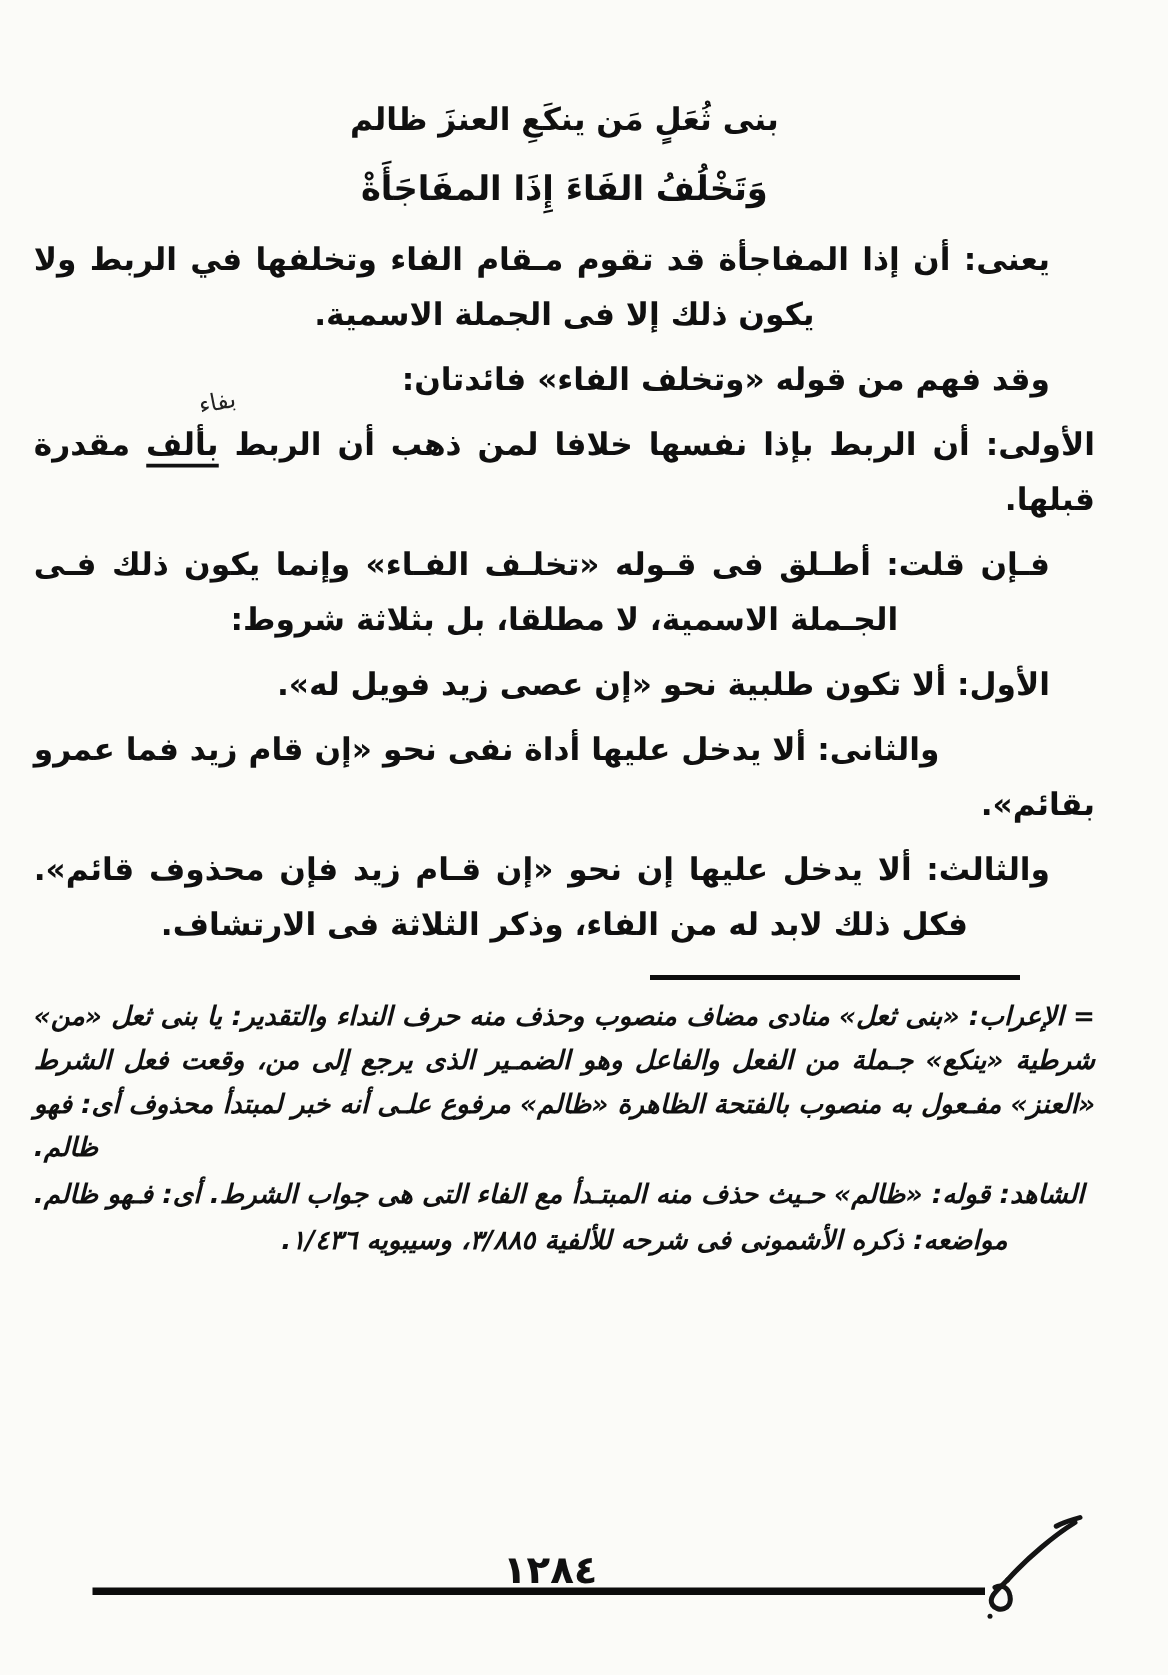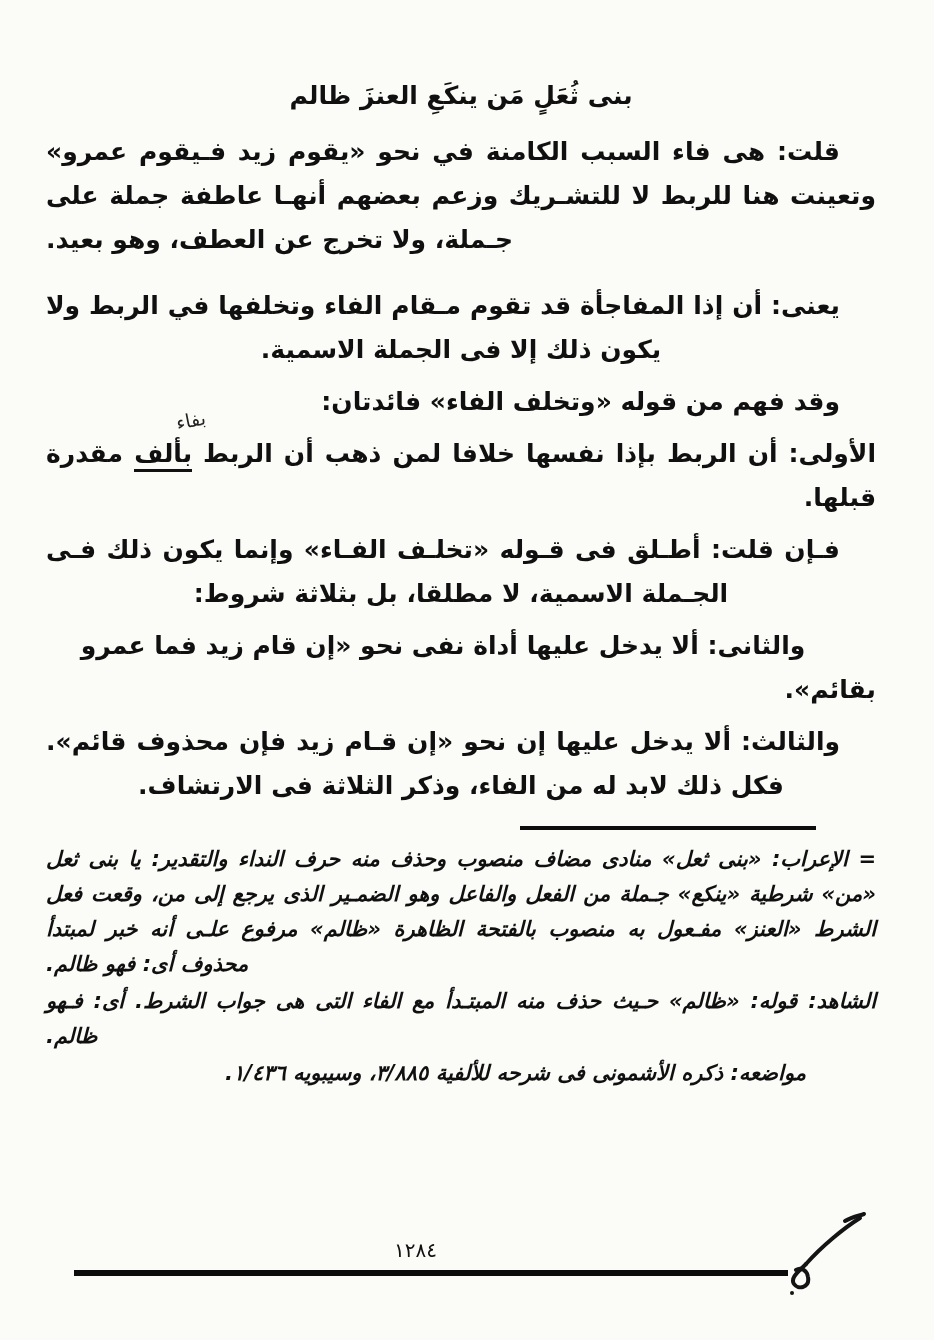--- a/index.html
+++ b/index.html
@@ -6,35 +6,35 @@
   body {
     width: 934px; height: 1340px;
     position: relative;
     overflow: hidden;
     background: #fbfbf8;
     color: #101010;
     font-family: "DejaVu Sans", sans-serif;
     direction: rtl;
   }
   .content {
-    padding: 74px 58px 0 46px;
+    padding: 74px 58px 0 27px;
     font-size: 25px;
     font-weight: 700;
     line-height: 44px;
   }
   .line-center { text-align: center; margin-bottom: 12px; }
   .para {
     text-align: justify;
     text-align-last: right;
     margin: 0 0 8px 0;
   }
   .indent { text-indent: 36px; }
   .last-center { text-align-last: center; }
   .last-left  { text-align-last: left; }
-  .align-right { text-align: center; text-align-last: right; }
+  .align-right { text-align: left; text-align-last: right; }
   .verse {
     display: flex;
     justify-content: center;
     gap: 92px;
     font-size: 27px;
     margin: 10px 0 12px 0;
     white-space: nowrap;
   }
   .annotated { position: relative; border-bottom: 3px solid #111; padding-bottom: 1px; }
   .correction {
@@ -55,54 +55,55 @@
   .footnote {
     font-size: 21px;
     font-weight: 700;
     line-height: 35px;
   }
   .footnote .para { margin-bottom: 2px; font-style: italic; }
   .fn-sources { text-align: left; text-align-last: right; text-indent: 70px; }
   .page-number {
     position: absolute;
     top: 1238px; left: 394px; width: 84px;
-    text-align: left;
-    font-size: 20px; font-weight: 400;
+    text-align: right;
+    font-size: 31px; font-weight: 700;
     letter-spacing: 3px;
   }
   .bottom-rule {
     position: absolute;
     top: 1270px; left: 74px;
     width: 714px; height: 6px;
     background: #0c0c0c;
   }
   .flourish { position: absolute; top: 1206px; left: 786px; }
 </style>
 </head>
 <body>
 
 <div class="content">
 
   <div class="line-center">بنى ثُعَلٍ مَن ينكَعِ العنزَ ظالم</div>
 
 
-  <p class="para indent last-left">قلت: هى فاء السبب الكامنة في نحو «يقوم زيد فـيقوم عمرو» وتعينت هنا للربط لا للتشـريك وزعم بعضهم أنهـا عاطفة جملة على جـملة، ولا تخرج عن العطف، وهو بعيد.</p>
 
   <div class="verse">
+    <span>وَتَخْلُفُ الفَاءَ إِذَا المفَاجَأَةْ</span>
   </div>
 
   <p class="para indent last-center">يعنى: أن إذا المفاجأة قد تقوم مـقام الفاء وتخلفها في الربط ولا يكون ذلك إلا فى الجملة الاسمية.</p>
 
   <p class="para indent align-right">وقد فهم من قوله «وتخلف الفاء» فائدتان:</p>
 
   <p class="para"><span>الأولى: أن الربط بإذا نفسها خلافا لمن ذهب أن الربط </span><span class="annotated"><span class="correction">بفاء</span><span>بألف</span></span><span> مقدرة قبلها.</span></p>
 
 
   <p class="para indent last-center">فـإن قلت: أطـلق فى قـوله «تخلـف الفـاء» وإنما يكون ذلك فـى الجـملة الاسمية، لا مطلقا، بل بثلاثة شروط:</p>
 
+  <p class="para indent align-right">الأول: ألا تكون طلبية نحو «إن عصى زيد فويل له».</p>
 
   <p class="para indent align-right">والثانى: ألا يدخل عليها أداة نفى نحو «إن قام زيد فما عمرو بقائم».</p>
 
   <p class="para indent last-center">والثالث: ألا يدخل عليها إن نحو «إن قـام زيد فإن محذوف قائم». فكل ذلك لابد له من الفاء، وذكر الثلاثة فى الارتشاف.</p>
 
   <div class="fn-sep"></div>
 
   <div class="footnote">
     <p class="para last-left">= الإعراب: «بنى ثعل» منادى مضاف منصوب وحذف منه حرف النداء والتقدير: يا بنى ثعل «من» شرطية «ينكع» جـملة من الفعل والفاعل وهو الضمـير الذى يرجع إلى من، وقعت فعل الشرط «العنز» مفـعول به منصوب بالفتحة الظاهرة «ظالم» مرفوع علـى أنه خبر لمبتدأ محذوف أى: فهو ظالم.</p>
     <p class="para last-left">الشاهد: قوله: «ظالم» حـيث حذف منه المبتـدأ مع الفاء التى هى جواب الشرط. أى: فـهو ظالم.</p>

